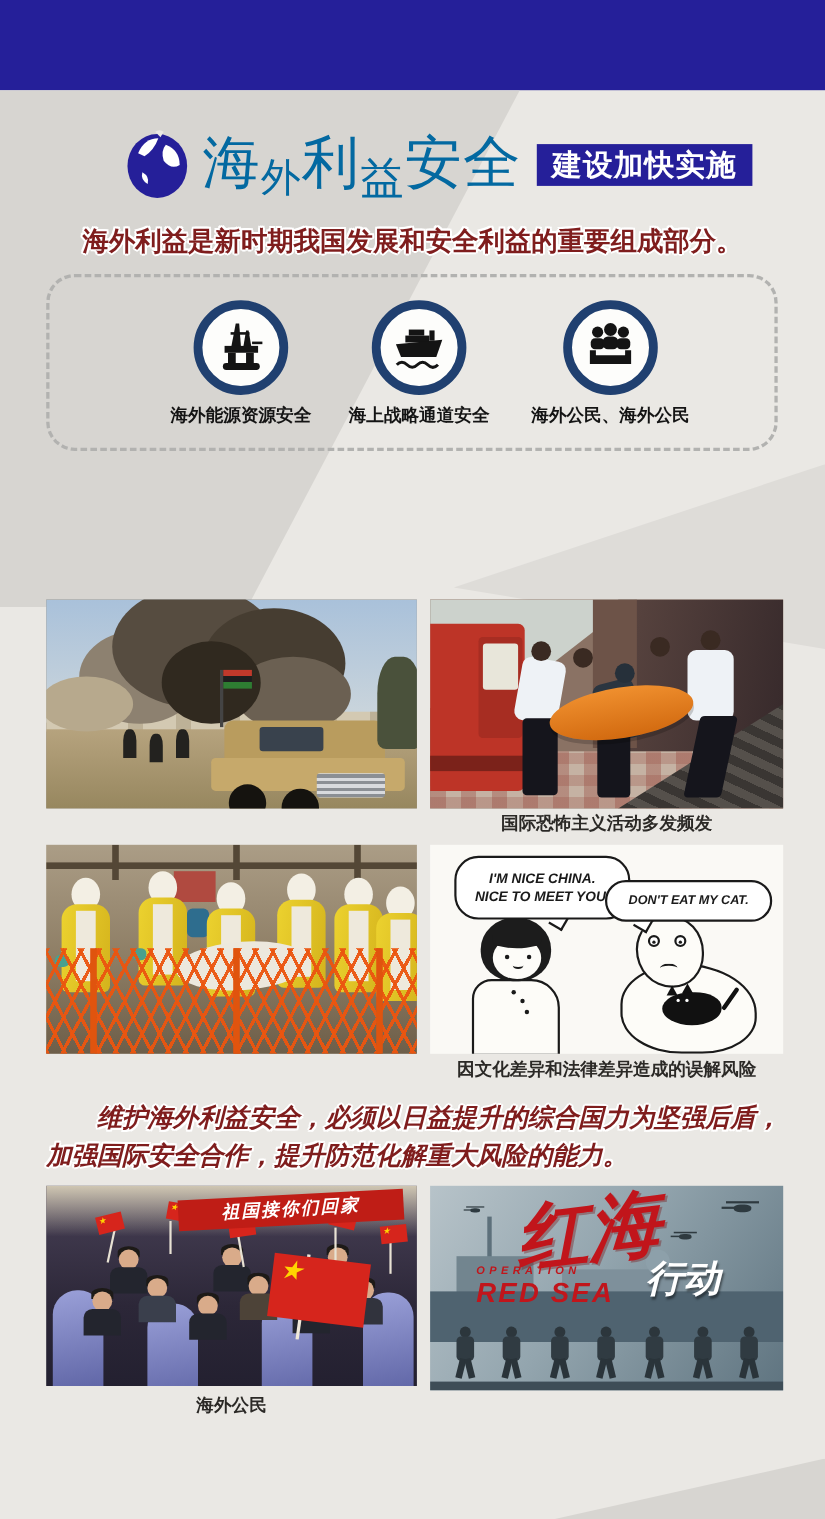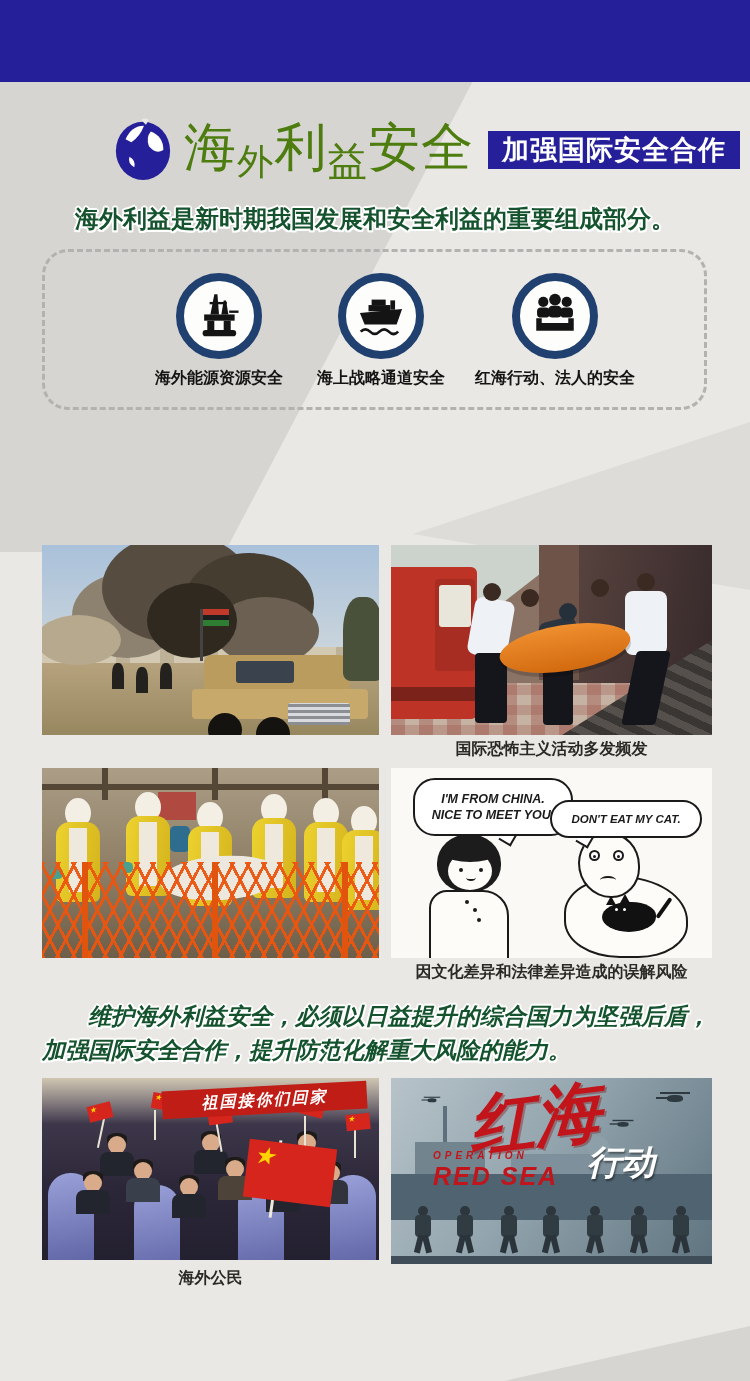--- a/index.html
+++ b/index.html
@@ -13,29 +13,29 @@
   .bg-a { left:0; top:82px; width:750px; height:470px;
           clip-path:polygon(0 0, 63% 0, 30% 100%, 0 100%); }
   .bg-c { left:0; top:380px; width:750px; height:700px; background:#dedcd8;
           clip-path:polygon(100% 6%, 100% 30%, 55% 22%); }
   .bg-b { right:0; bottom:0; width:300px; height:55px;
           clip-path:polygon(18% 100%, 100% 0, 100% 100%); }
 
   
   .title-row { position:absolute; left:112px; top:108px; height:84px; display:flex; align-items:center; }
   .globe { width:62px; height:68px; margin-right:10px; }
-  .title-text { color:#4d7c0f; font-size:52px; font-weight:normal; letter-spacing:1px; line-height:80px; white-space:nowrap; }
+  .title-text { color:#0369a1; font-size:52px; font-weight:normal; letter-spacing:1px; line-height:80px; white-space:nowrap; }
   .title-text span { display:inline-block; }
   .title-text span:nth-child(2) { font-size:.70em; transform:translateY(.24em); }
   .title-text span:nth-child(4) { font-size:.76em; transform:translateY(.26em); }
   .title-badge { margin-left:14px; background:#251f99; color:#fff; font-weight:bold;
                  font-size:27px; line-height:36px; padding:1px 14px; letter-spacing:1px; white-space:nowrap; }
 
   
-  .red-text { color:#14532d; font-weight:bold;
+  .red-text { color:#7f1d1d; font-weight:bold;
     text-shadow:-1.5px -1.5px 0 #fff, 1.5px -1.5px 0 #fff, -1.5px 1.5px 0 #fff, 1.5px 1.5px 0 #fff,
                  0 -1.8px 0 #fff, 0 1.8px 0 #fff, -1.8px 0 0 #fff, 1.8px 0 0 #fff; }
   .intro { position:absolute; left:42px; top:203px; width:680px; padding-left:33px; font-size:24px; }
   .para  { position:absolute; left:42px; width:668px; font-size:23px; line-height:34px;
            text-align:justify; text-indent:2em; }
   .para1 { top:430px; }
   .para2 { top:999px;font-style:italic; }
 
   
   .pillar-box { position:absolute; left:42px; top:249px; width:665px; height:161px;
@@ -257,21 +257,21 @@
         <ellipse cx="32" cy="36" rx="28" ry="30" fill="#251f99"></ellipse>
         <path d="M14 24 Q20 10 33 10 Q29 21 20 27 Z" fill="#fff"></path>
         <path d="M40 16 Q53 21 53 35 Q45 40 38 31 Q35 22 40 16 Z" fill="#fff"></path>
         <path d="M18 42 Q25 46 23 53 Q16 49 18 42 Z" fill="#fff"></path>
         <path d="M30 4 q4 -3 8 0 l-3 5 z" fill="#eae8e4"></path>
       </svg>
     </span>
     <div class="title-text">
       <span>海</span><span>外</span><span>利</span><span>益</span><span>安</span><span>全</span>
     </div>
-    <div class="title-badge">加强国际安全合作</div>
+    <div class="title-badge">建设加快实施</div>
   </div>
 
   <div class="intro red-text">海外利益是新时期我国发展和安全利益的重要组成部分。</div>
 
   <div class="pillar-box">
     <div class="pillar pillar-1">
       <div class="pillar-circle">
         <svg viewBox="0 0 64 64" fill="#141414">
           <polygon points="21,30 26,4 30,4 32,30"></polygon>
           <polygon points="35,30 38,12 41,12 44,30"></polygon>
@@ -302,21 +302,21 @@
         <svg viewBox="0 0 64 64" fill="#141414">
           <circle cx="17" cy="14" r="6.5"></circle>
             <circle cx="32" cy="11" r="7.5"></circle>
             <circle cx="47" cy="14" r="6.5"></circle>
           <rect x="9" y="21" width="16" height="13" rx="5"></rect>
           <rect x="23" y="19" width="18" height="15" rx="6"></rect>
           <rect x="39" y="21" width="16" height="13" rx="5"></rect>
           <path d="M8 35 h48 v16 h-48 z M15 35 h34 v6 h-34 z" fill-rule="evenodd"></path>
         </svg>
       </div>
-      <div class="pillar-label">红海行动、法人的安全</div>
+      <div class="pillar-label">海外公民、海外公民</div>
     </div>
   </div>
 
 
   <div class="photo ph1">
     <i class="sky"></i>
     <i class="hz"></i>
     <i class="ground"></i>
     <i class="blob s3"></i>
     <i class="blob s1"></i>
@@ -410,21 +410,21 @@
     <i class="fence"></i>
     <i class="fpost fp1"></i>
     <i class="fpost fp2"></i>
     <i class="fpost fp3"></i>
   </div>
 
   <div class="photo ph4">
     <i class="tail t1"></i>
     <i class="tail t2"></i>
     <i class="bubble bub1">
-      <span>I'M FROM CHINA.</span>
+      <span>I'M NICE CHINA.</span>
       <span>NICE TO MEET YOU.</span>
     </i>
     <i class="bubble bub2">
       <span>DON'T EAT MY CAT.</span>
     </i>
     <i class="girl-body"></i>
     <i class="girl-hair"></i>
     <i class="girl-face"></i>
     <i class="girl-bang"></i>
     <i class="eye ge1"></i>

